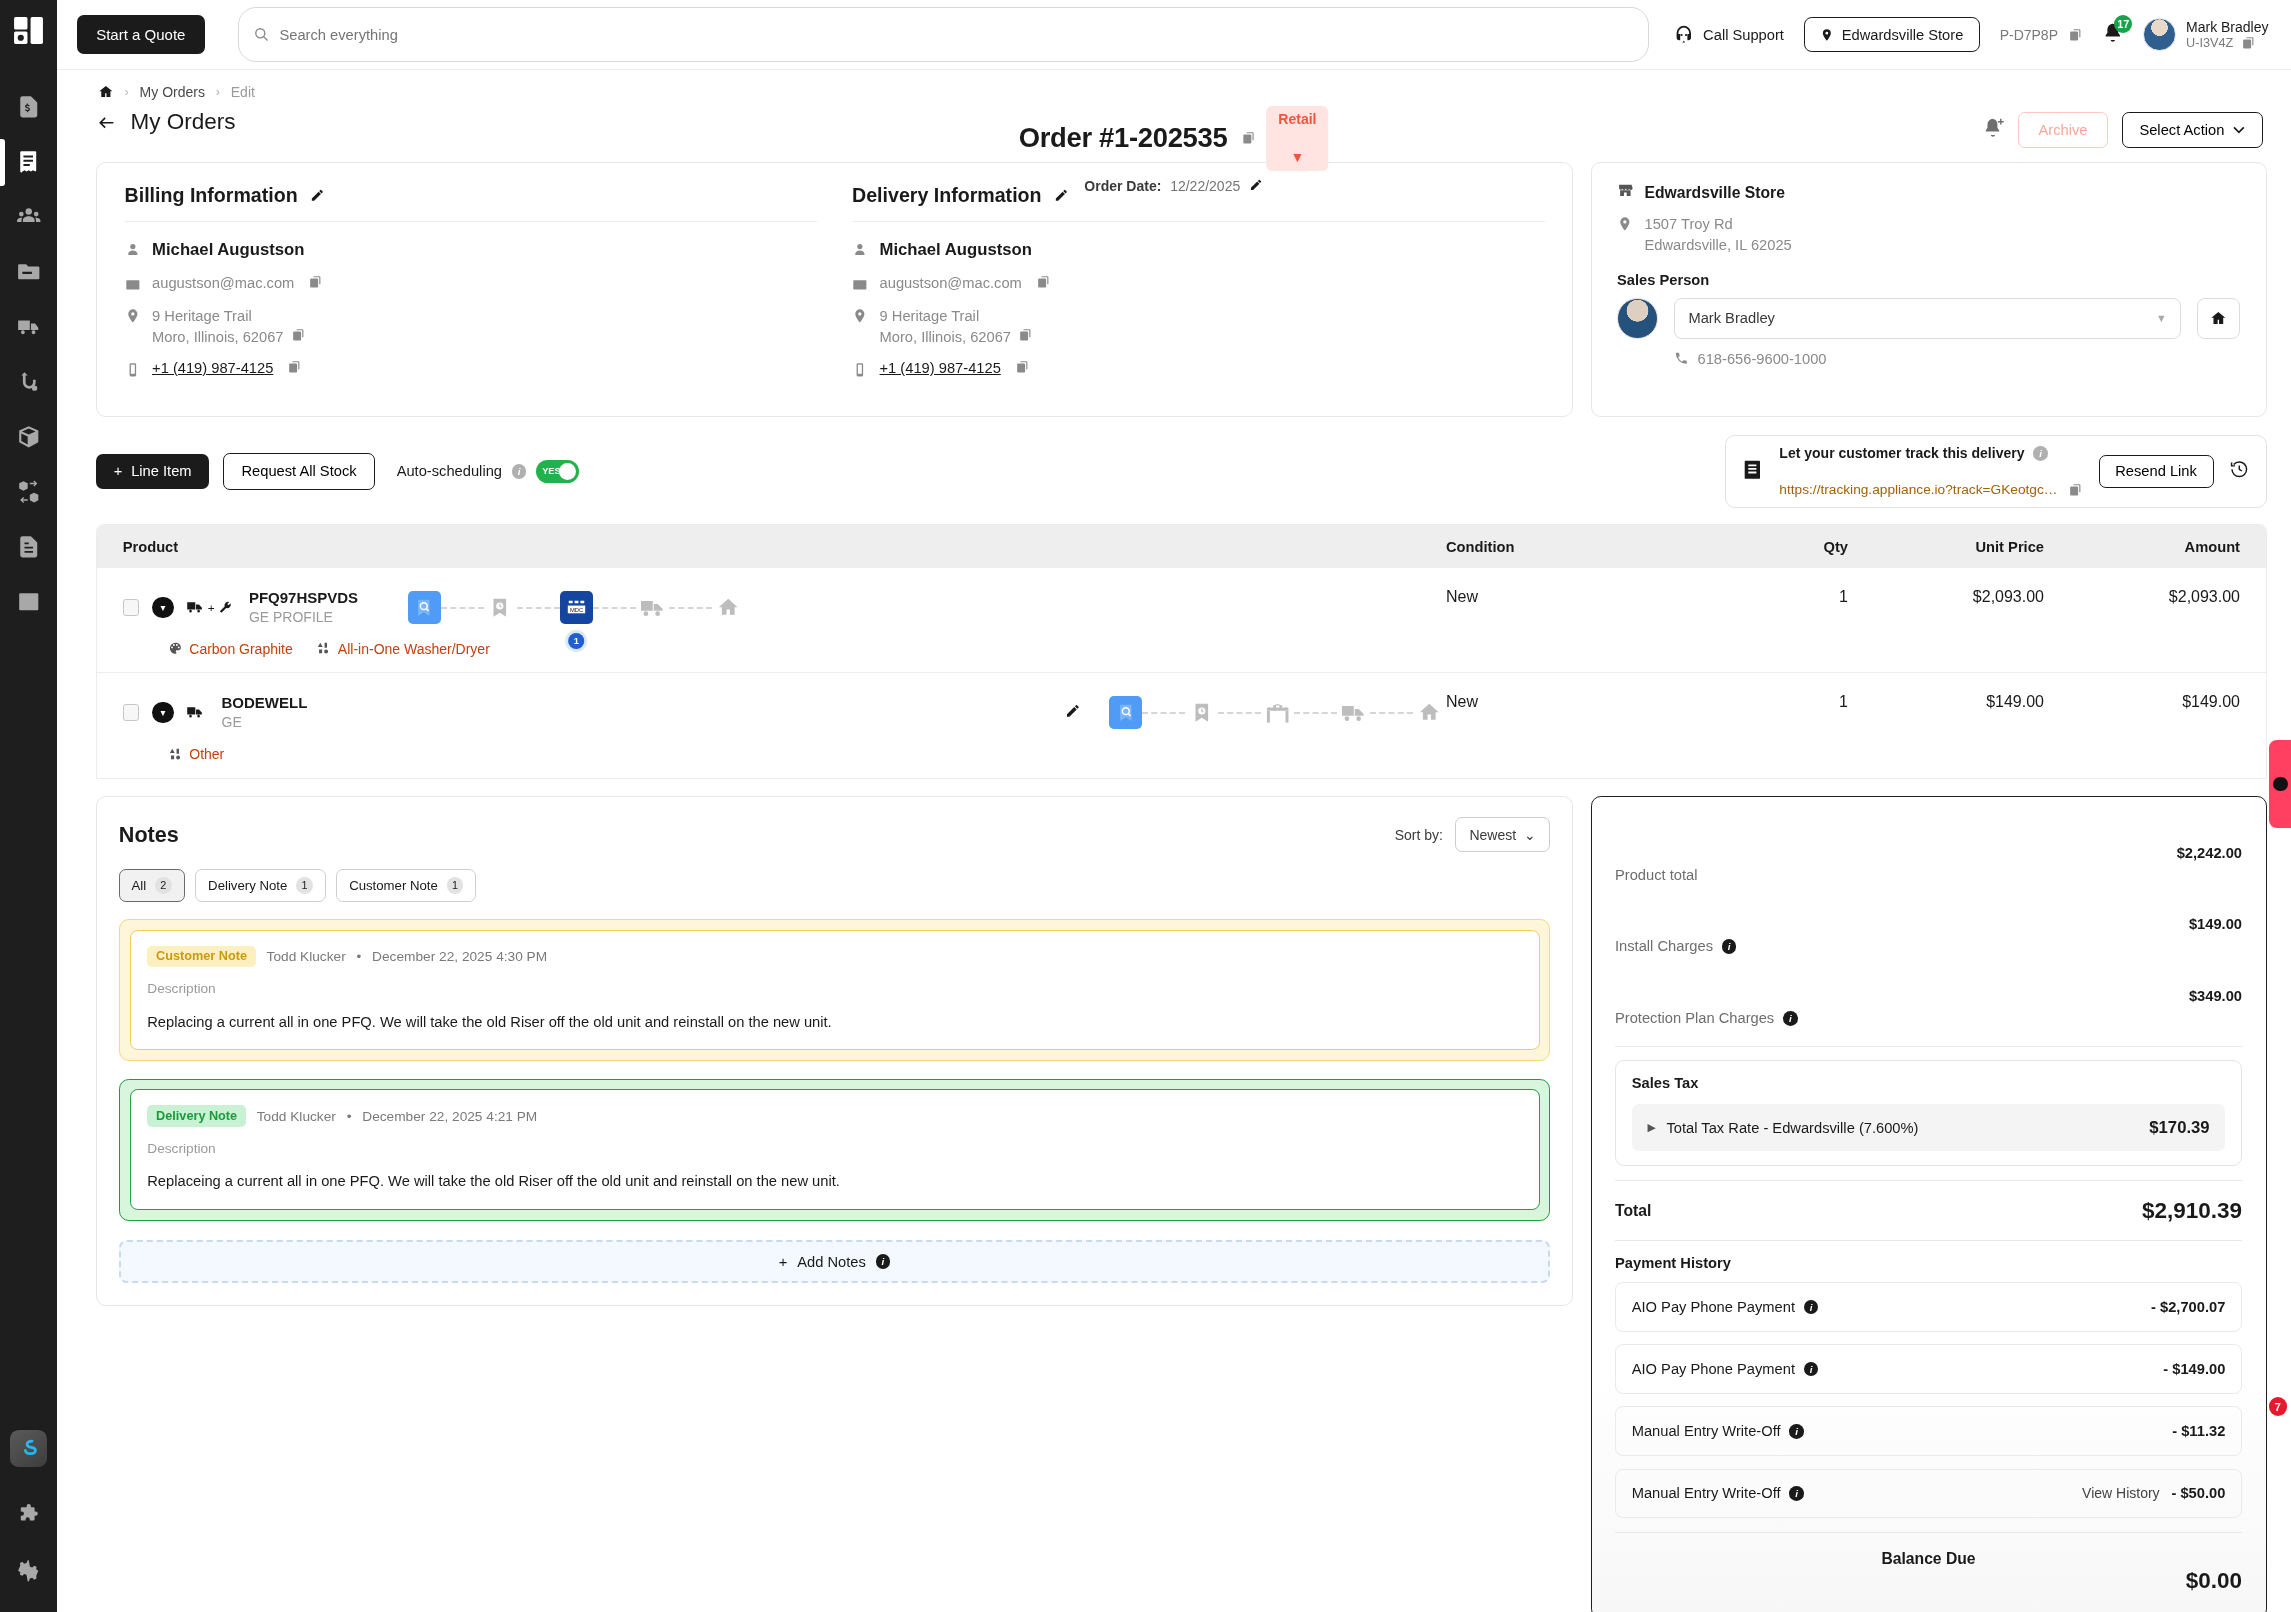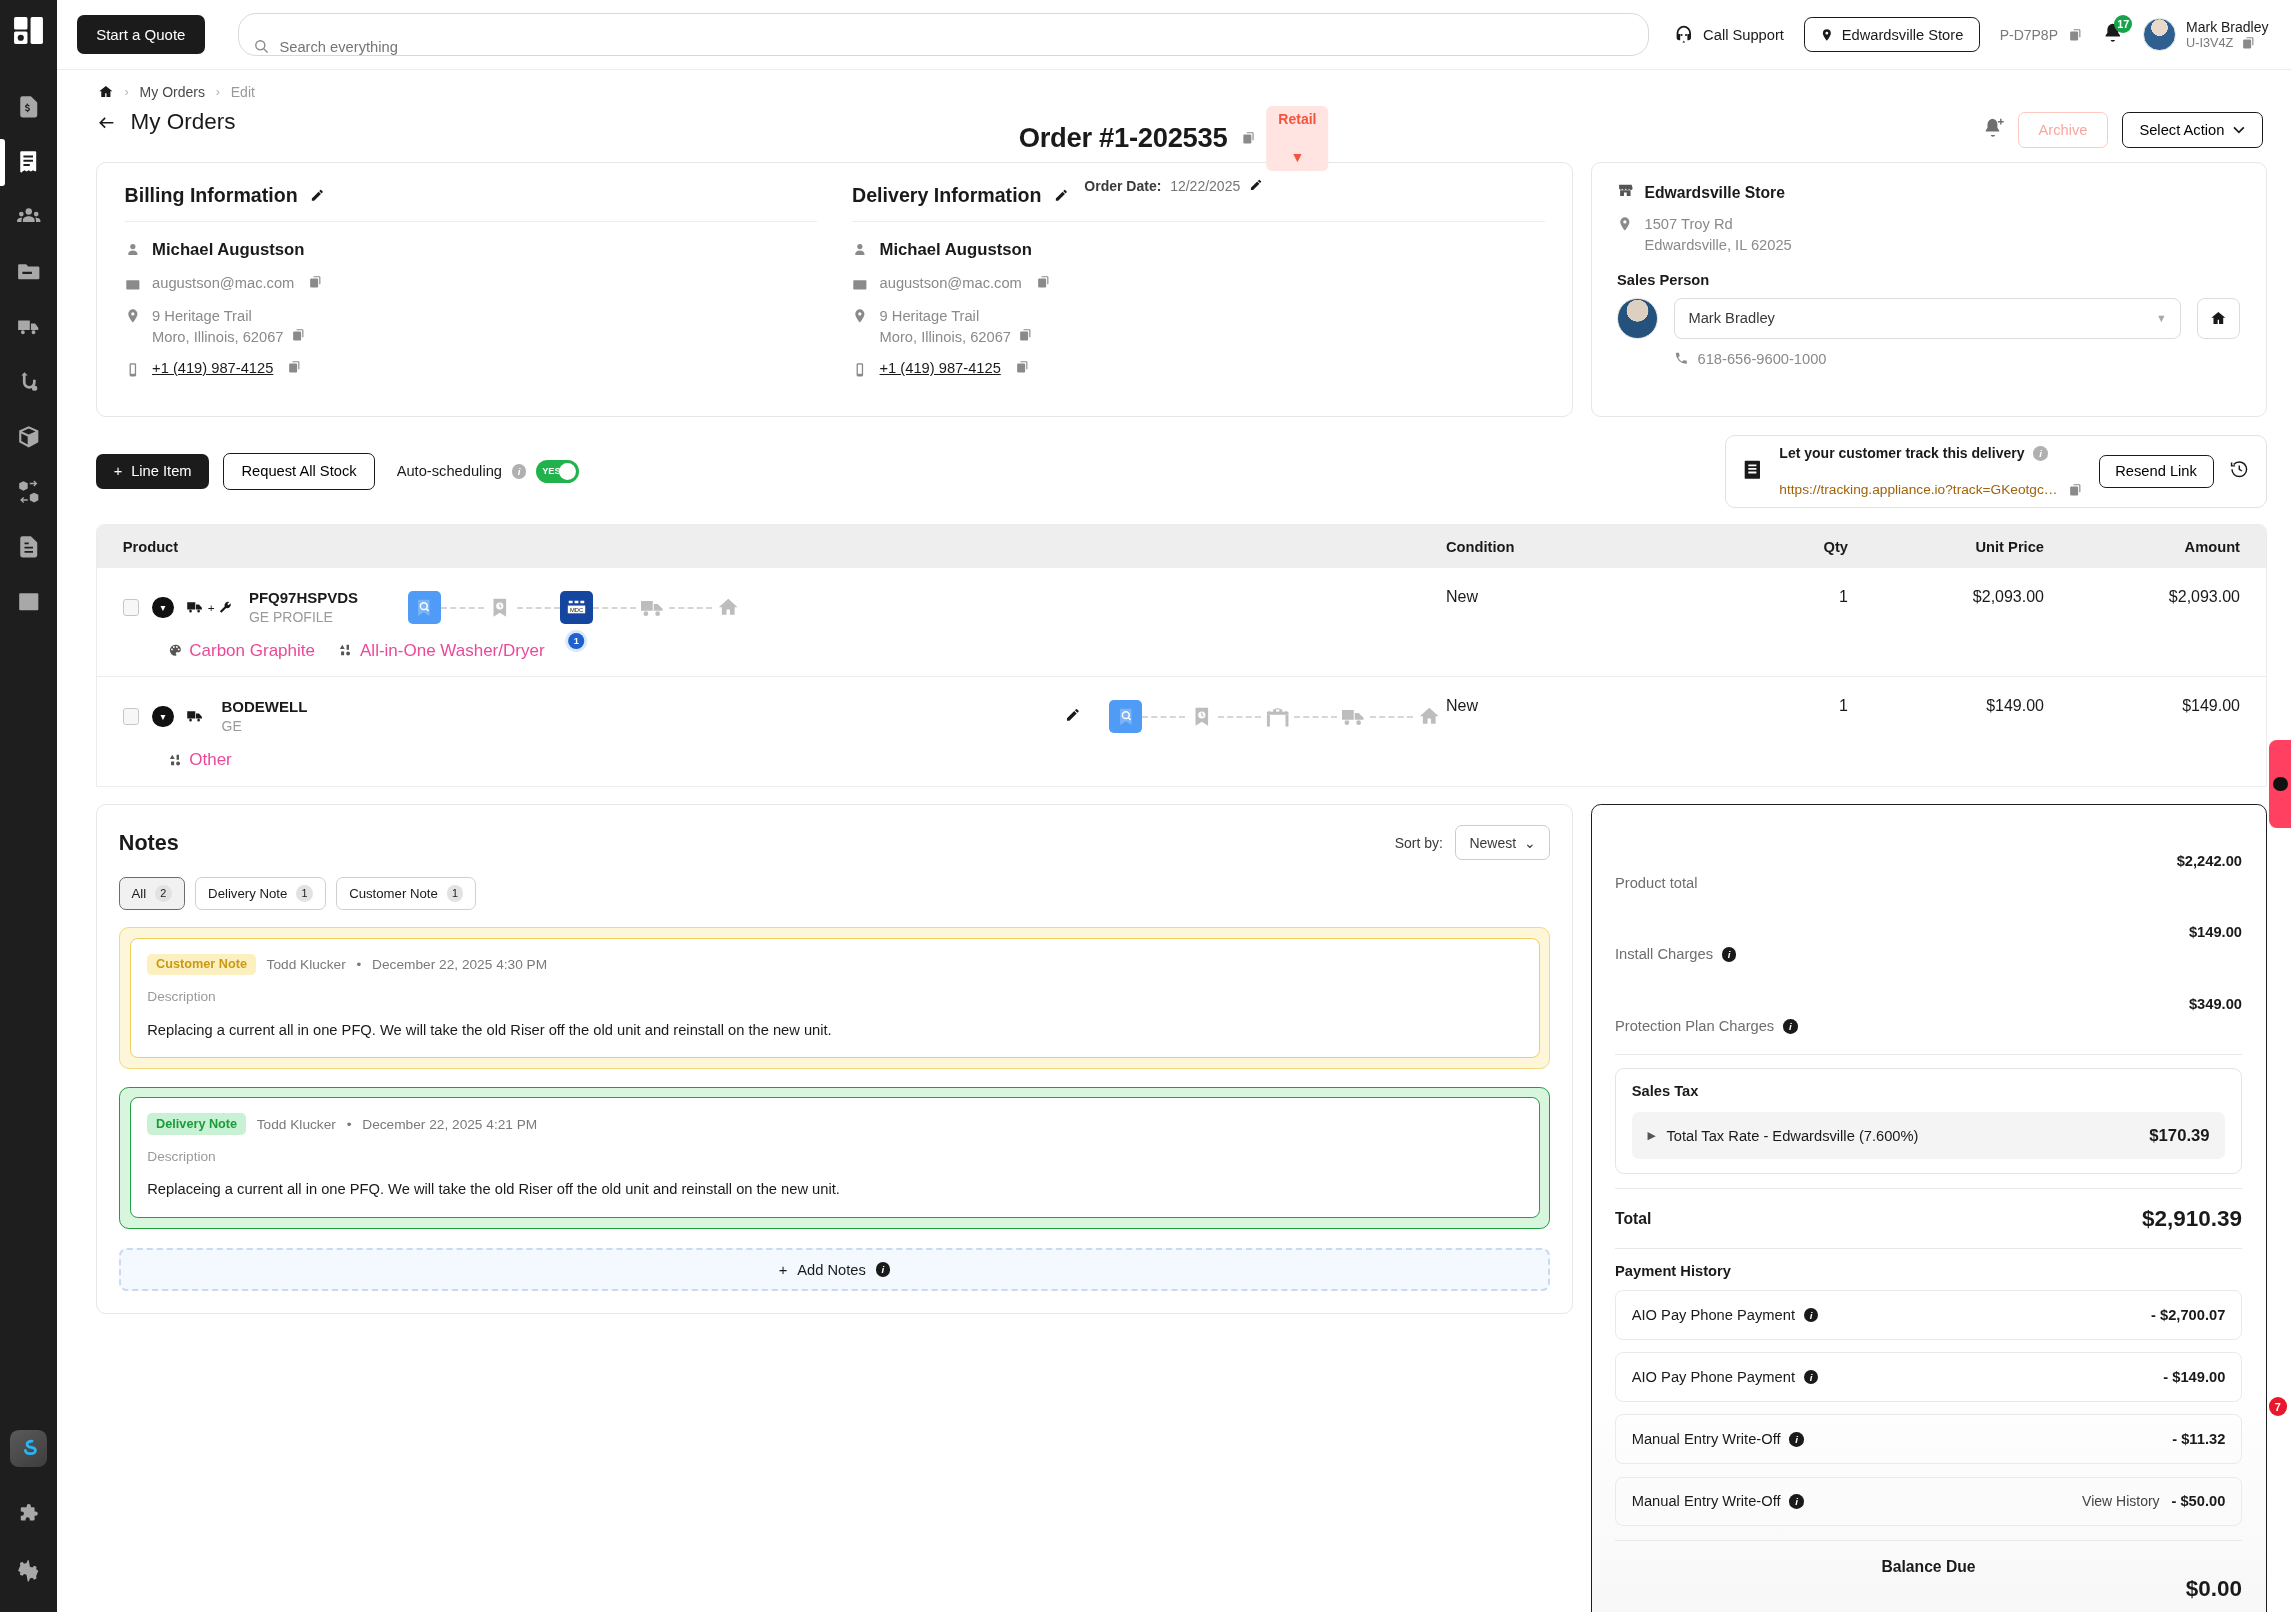--- a/index.html
+++ b/index.html
@@ -44,22 +44,22 @@
   .topbar {
     height: 69px; flex: 0 0 69px; display: flex; align-items: center;
     padding: 0 23.5px 0 19.6px; gap: 13.7px; background: #fff;
   }
   .btn-quote {
     background: #1b1b1b; color: #fff; border: none; border-radius: 6.9px;
     padding: 10.8px 19.6px; font-size: 15px; font-weight: 500; cursor: pointer;
     font-family: inherit; white-space: nowrap;
   }
   .searchbox {
-    flex: 1 1 auto; max-width: 1411px; height: 43px; border: 1px solid #d8d8d8;
-    border-radius: 18px; display: flex; align-items: flex-end; gap: 9.8px; padding: 0 13.7px;
+    flex: 1 1 auto; max-width: 1411px; height: 55px; border: 1px solid #d8d8d8;
+    border-radius: 18px; display: flex; align-items: center; gap: 9.8px; padding: 0 13.7px;
     margin-left: 19.6px;
   }
   .searchbox input {
     border: none; outline: none; font-size: 14.7px; color: #8b8b8b;
     font-family: inherit; flex: 1 1 auto; background: transparent;
   }
   .topbar-right { display: flex; align-items: center; gap: 19.6px; margin-left: auto; }
   .support { display: flex; align-items: center; gap: 8.8px; font-size: 14.7px; color: #1a1a1a; cursor: pointer; }
   .store-pill {
     display: flex; align-items: center; gap: 7.8px; border: 1px solid #1b1b1b;
@@ -196,21 +196,21 @@
   .chk { width: 16.7px; height: 16.7px; border: 1px solid #c6c6c6; border-radius: 2.9px; background: #f7f7f7; cursor: pointer; flex: 0 0 16.7px; }
   .expand {
     width: 21.6px; height: 21.6px; border-radius: 50%; background: #111; color: #fff;
     display: flex; align-items: center; justify-content: center; font-size: 9.8px; cursor: pointer; flex: 0 0 21.6px;
   }
   .prod-icons { display: flex; align-items: center; gap: 2.9px; }
   .prod-icons svg { fill: #1a1a1a; }
   .prod-names { line-height: 1.35; margin-left: 3.9px; }
   .prod-sku { font-size: 15px; font-weight: 600; }
   .prod-brand { font-size: 14px; color: #9a9a9a; }
-  .prod-tags { display: flex; gap: 23.5px; margin: 13.7px 0 0 45px; font-size: 17px; color: #ec4899; }
+  .prod-tags { display: flex; gap: 23.5px; margin: 13.7px 0 0 45px; font-size: 14px; color: #c2410c; }
   .prod-tags span { display: flex; align-items: center; gap: 6.9px; }
   .stepper { display: flex; align-items: center; flex: 0 0 auto; margin-left: 37px; }
   .step { width: 33px; height: 33px; display: flex; align-items: center; justify-content: center; position: relative; }
   .step.done { background: #4f9bf5; border-radius: 4.9px; }
   .step.done svg { fill: #fff; }
   .step.grey svg { fill: #bdbdbd; }
   .step.mdc { background: #1446a0; border-radius: 4.9px; color: #fff; }
   .dash { flex: 1 1 auto; border-top: 2px dashed #d6d6d6; min-width: 43px; }
   .mdc-badge {
     position: absolute; top: 39px; left: 50%; transform: translateX(-50%);

